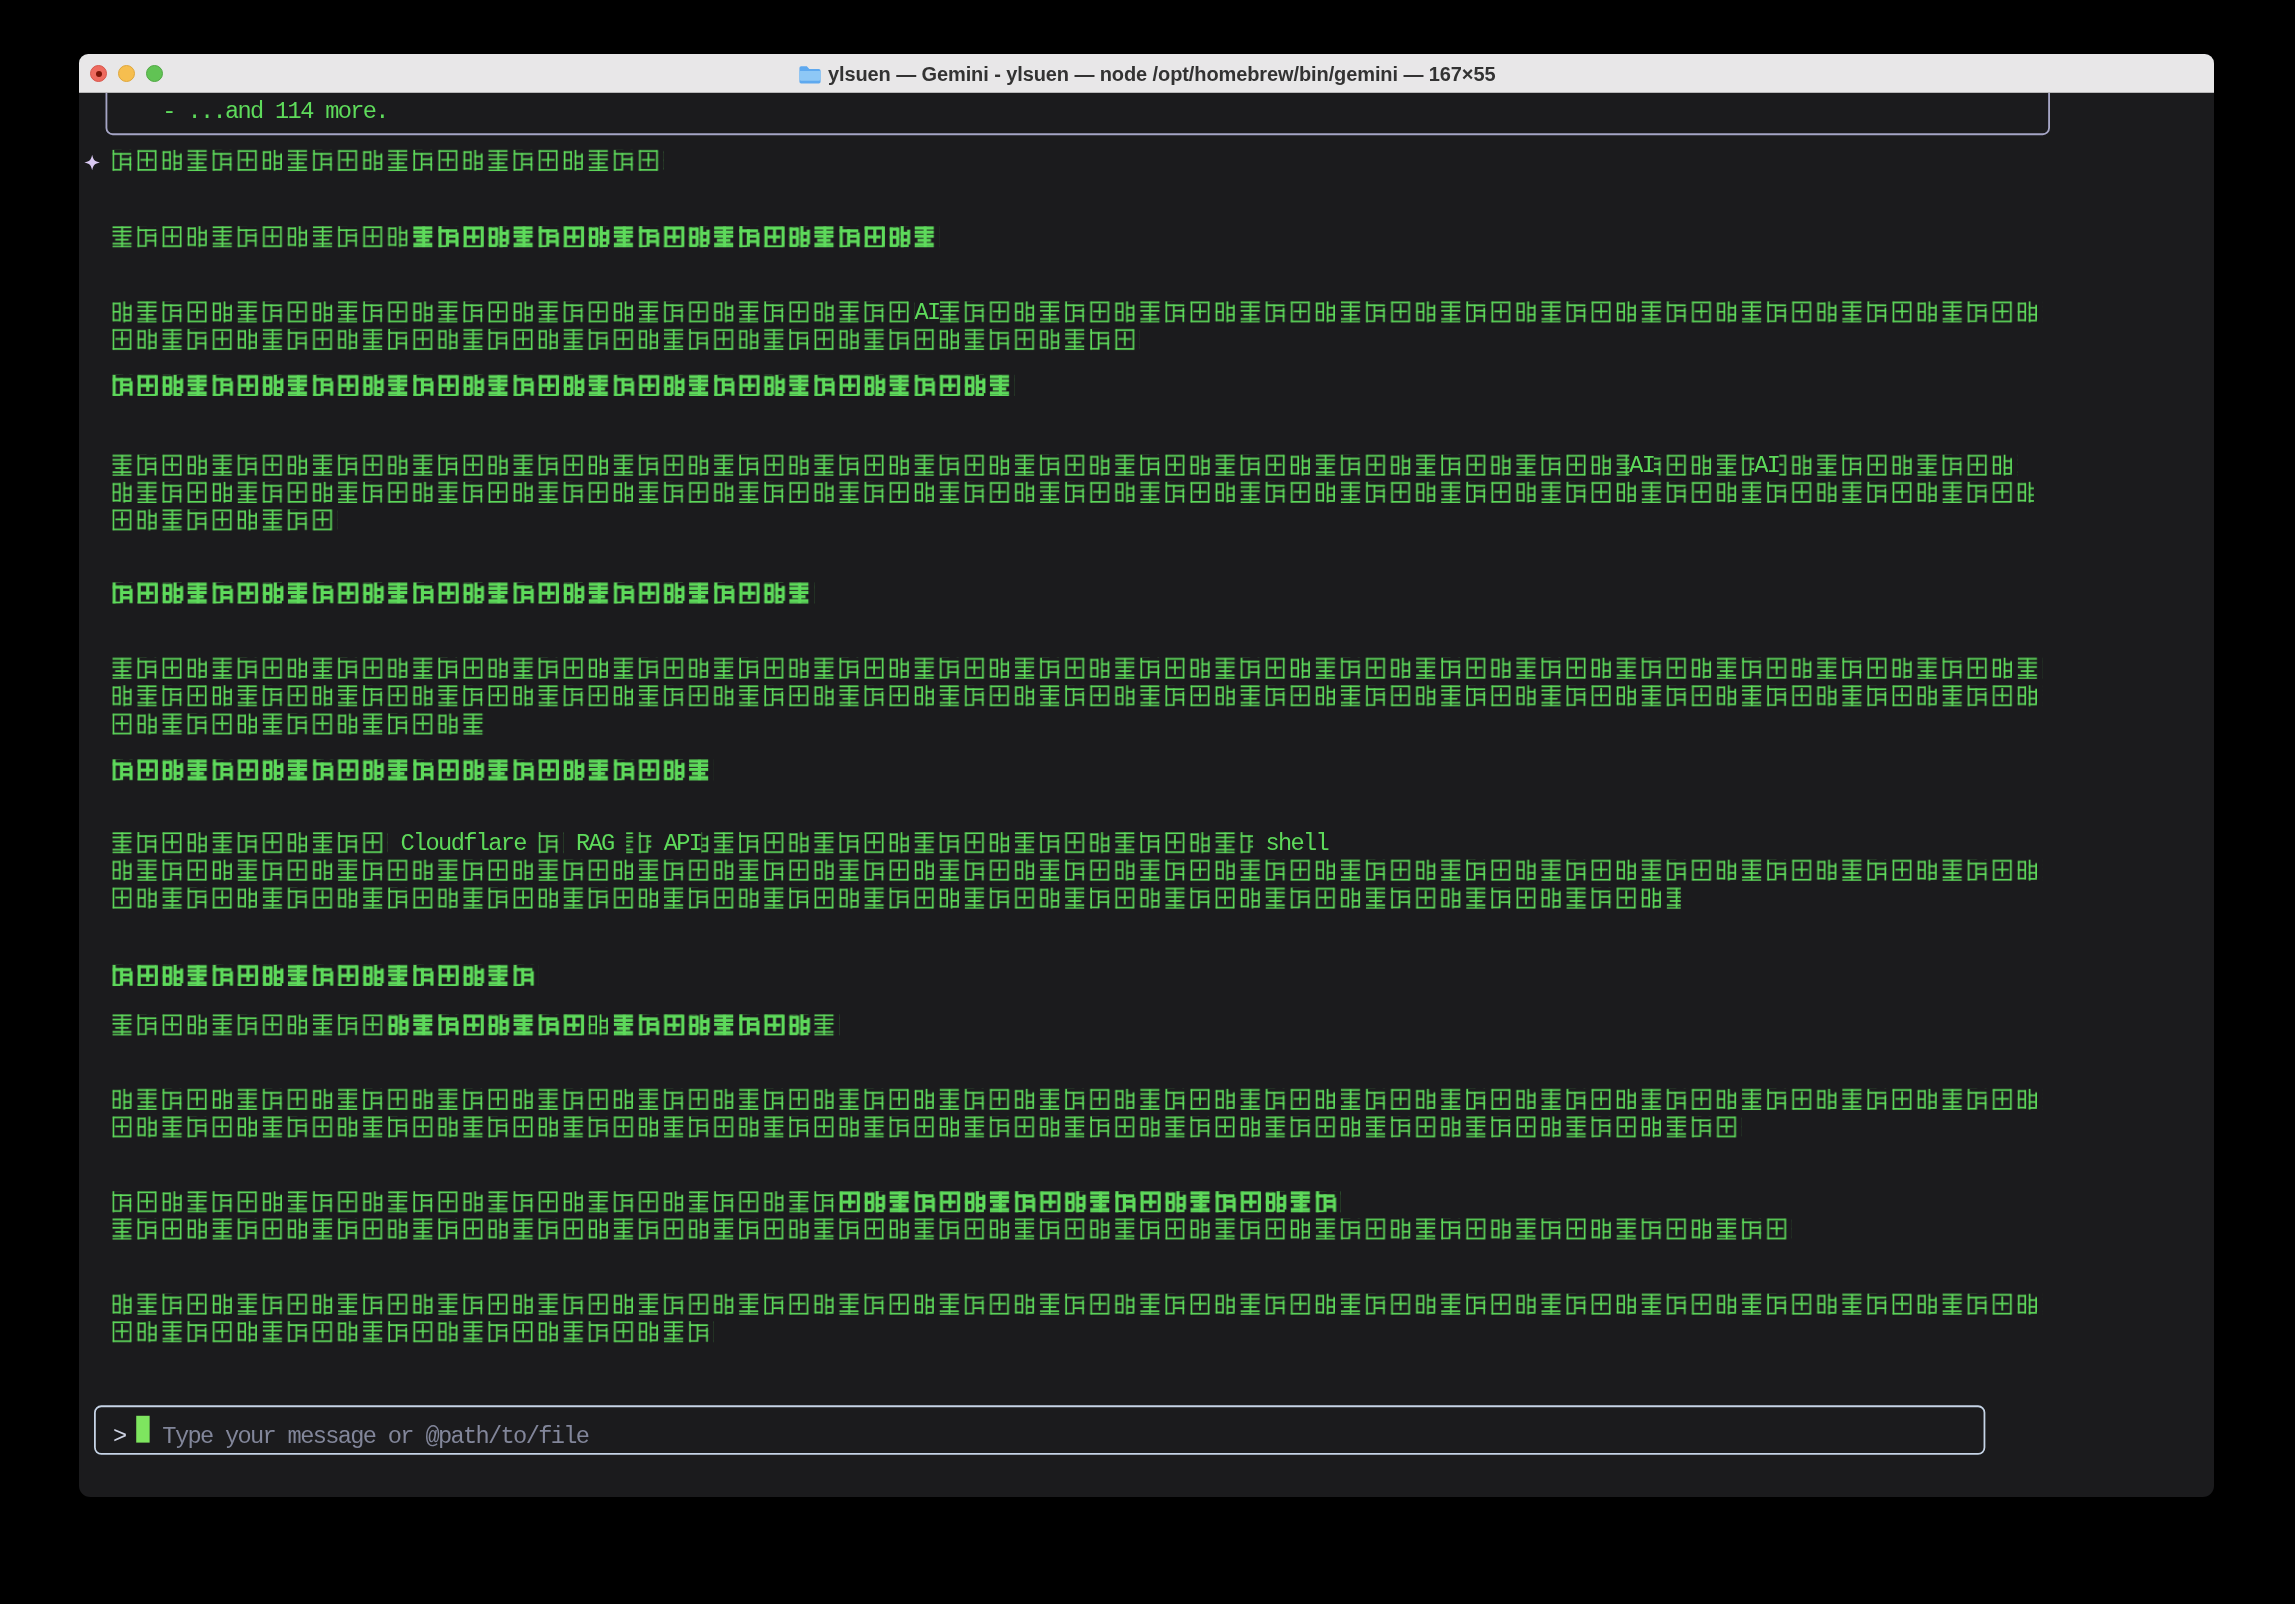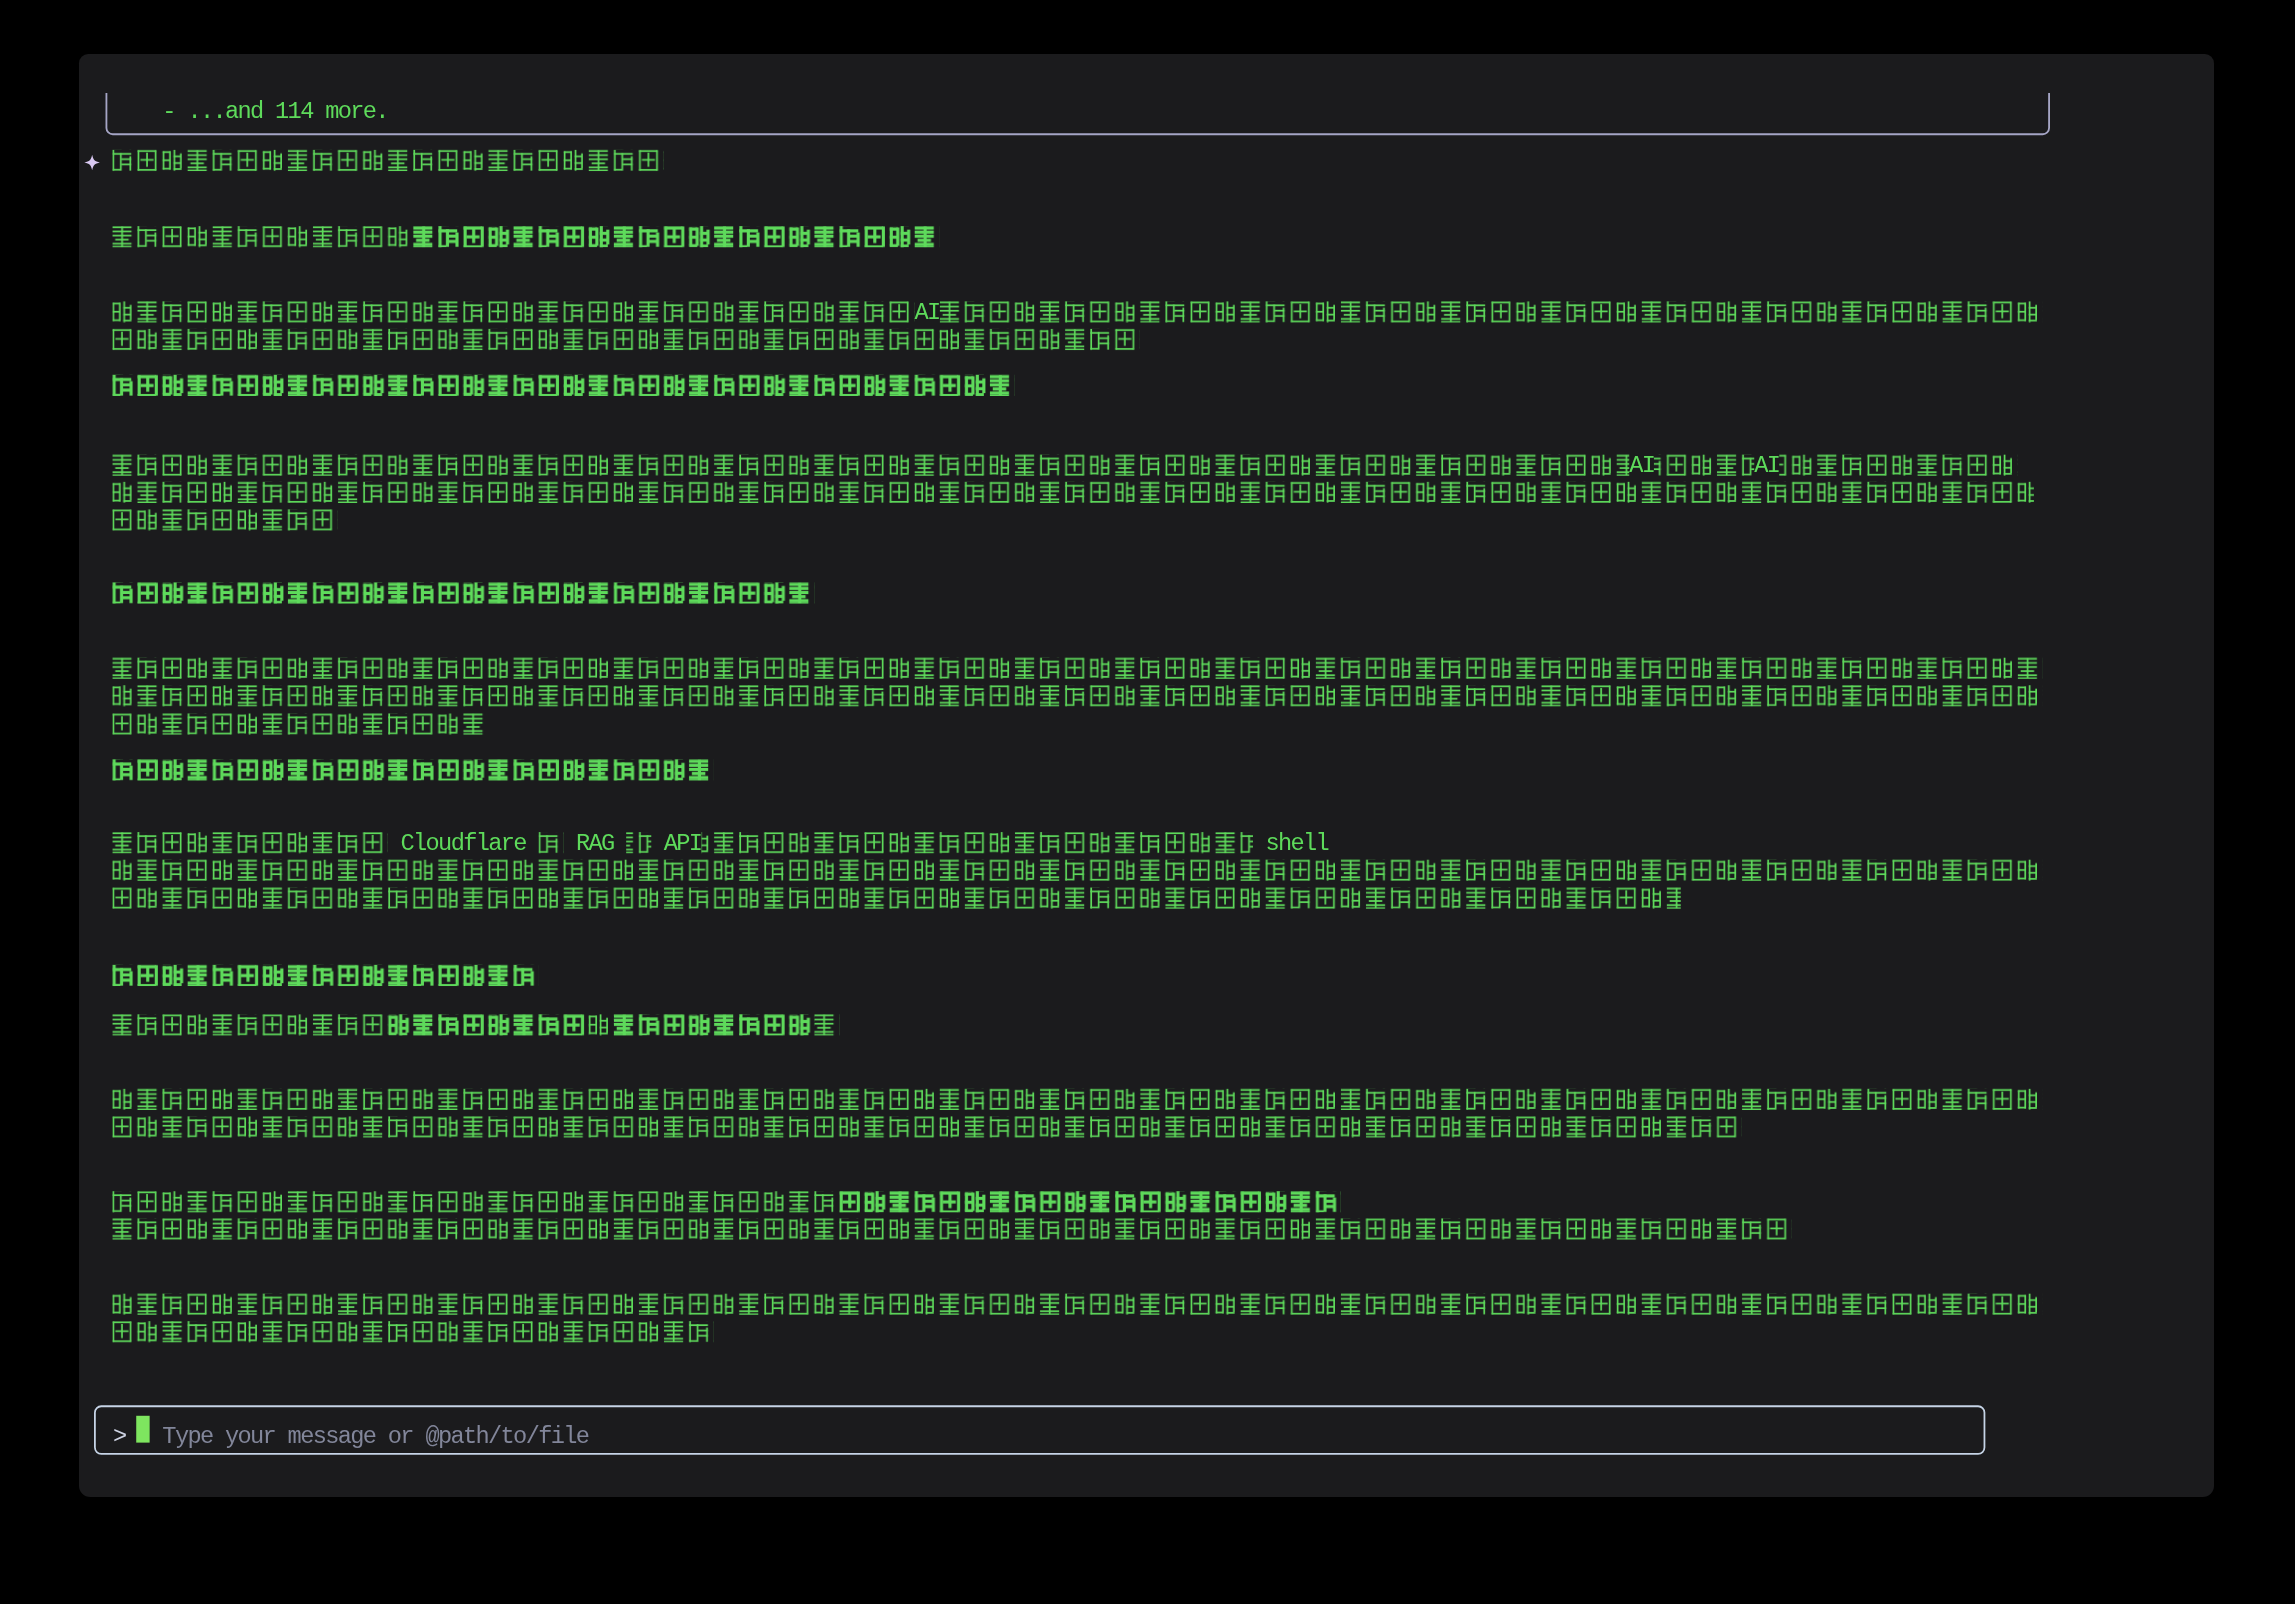--- a/index.html
+++ b/index.html
@@ -8,20 +8,31 @@
 #tl-r{left:11px;background:#ee6a5f;border:0.7px solid #d8564b;}
 #tl-y{left:39px;background:#f6be4f;border:0.7px solid #dfa73c;}
 #tl-g{left:67px;background:#61c354;border:0.7px solid #50a844;}
 #tl-dot{position:absolute;left:5px;top:5px;width:6px;height:6px;border-radius:50%;background:#7a1407;}
 #title{position:absolute;left:0;top:0;width:100%;height:38px;line-height:40px;text-align:center;
  font-family:"Liberation Sans",sans-serif;font-weight:bold;font-size:20px;color:#333333;letter-spacing:-0.1px;}
 #title svg{vertical-align:-3.5px;margin-right:6.4px;}
 </style></head><body>
 <div id="page">
  <div id="win">
+  <div id="tbar">
+   <div class="tl" id="tl-r">
+          <div id="tl-dot"></div>
+        </div>
+   <div class="tl" id="tl-y"></div>
+   <div class="tl" id="tl-g"></div>
+   <div id="title"><svg width="24" height="20" viewBox="0 0 34 28">
+            <path d="M2 4 a2.5 2.5 0 0 1 2.5-2.5 h8 l3.5 4 h13.5 a2.5 2.5 0 0 1 2.5 2.5 v15.5 a2.5 2.5 0 0 1 -2.5 2.5 h-25 a2.5 2.5 0 0 1 -2.5-2.5 Z" fill="#5fa9ef"></path>
+            <path d="M2 8.5 h30 v11 a2.5 2.5 0 0 1 -2.5 2.5 h-25 a2.5 2.5 0 0 1 -2.5-2.5 Z" fill="#8ec8f6"></path>
+          </svg>ylsuen — Gemini - ylsuen — node /opt/homebrew/bin/gemini — 167×55</div>
+  </div>
   <svg width="2135" height="1404" viewBox="0 55 3023 1988" style="position:absolute;left:0;top:39px">
         <defs>
           <pattern id="c" patternUnits="userSpaceOnUse" x="47" y="0" width="142" height="30">
             <g fill="#5edb5b">
               <rect x="0.5" y="0" width="2.4" height="29.5"></rect>
               <rect x="11.0" y="4.5" width="2.4" height="25"></rect>
               <rect x="0.5" y="4.5" width="26.5" height="2.4"></rect>
               <rect x="13.0" y="12" width="14" height="2.4"></rect>
               <rect x="13.0" y="19.5" width="14" height="2.4"></rect>
               <rect x="24.5" y="9" width="2.4" height="20.5"></rect>

